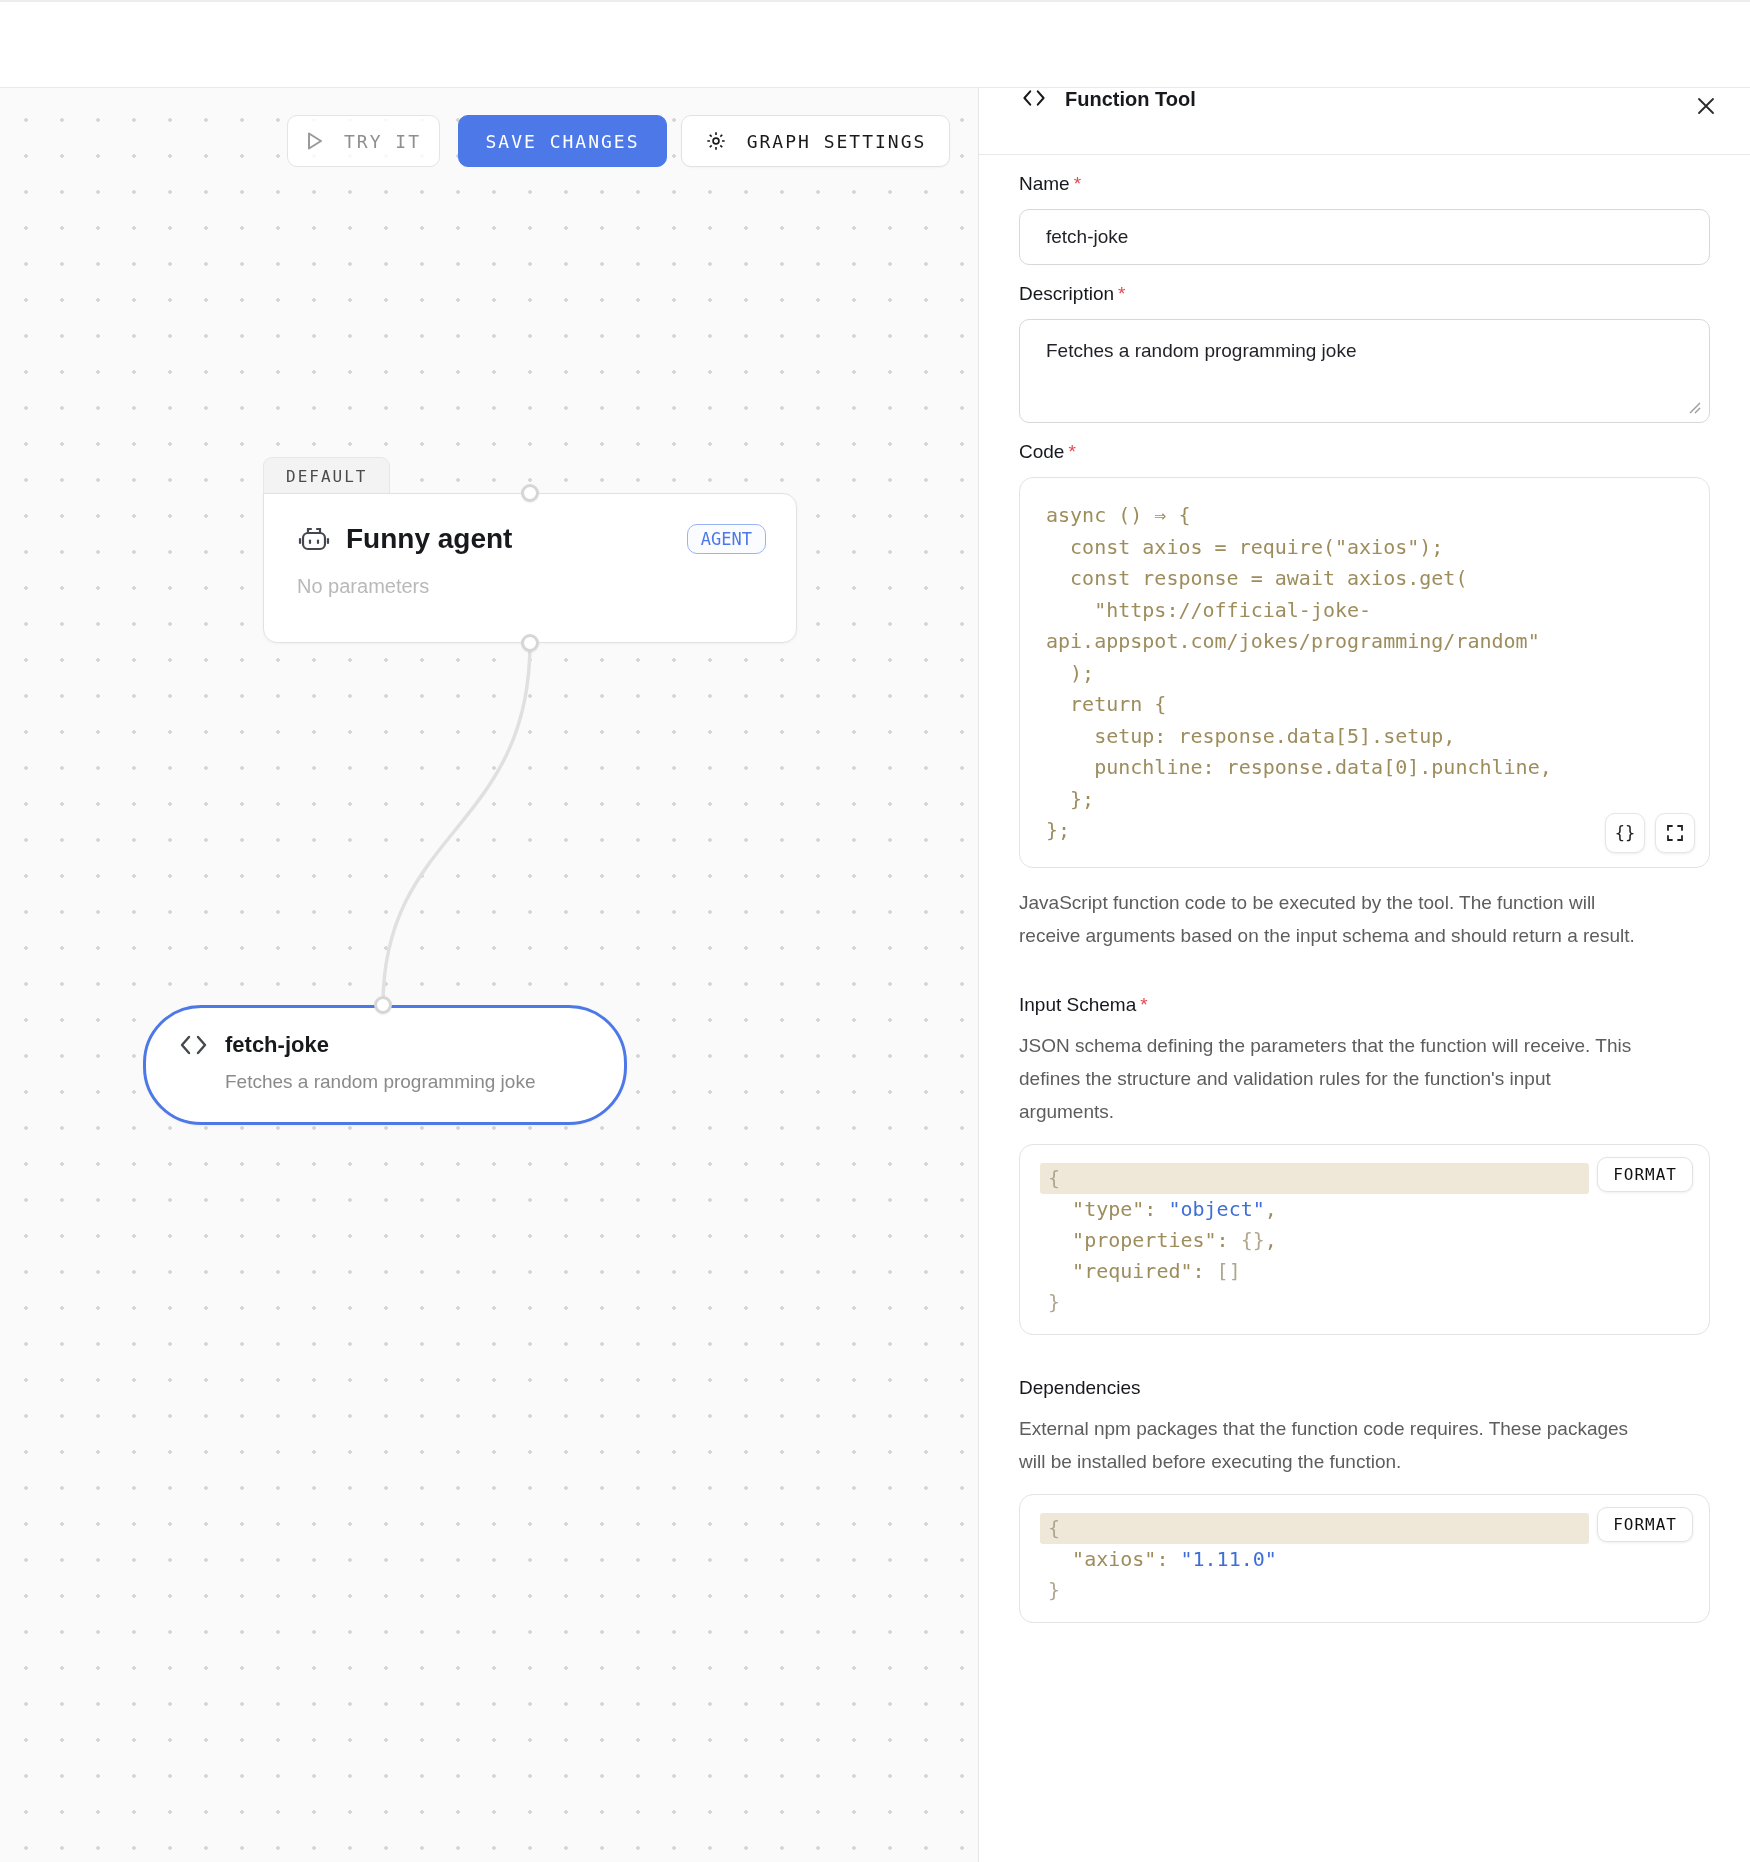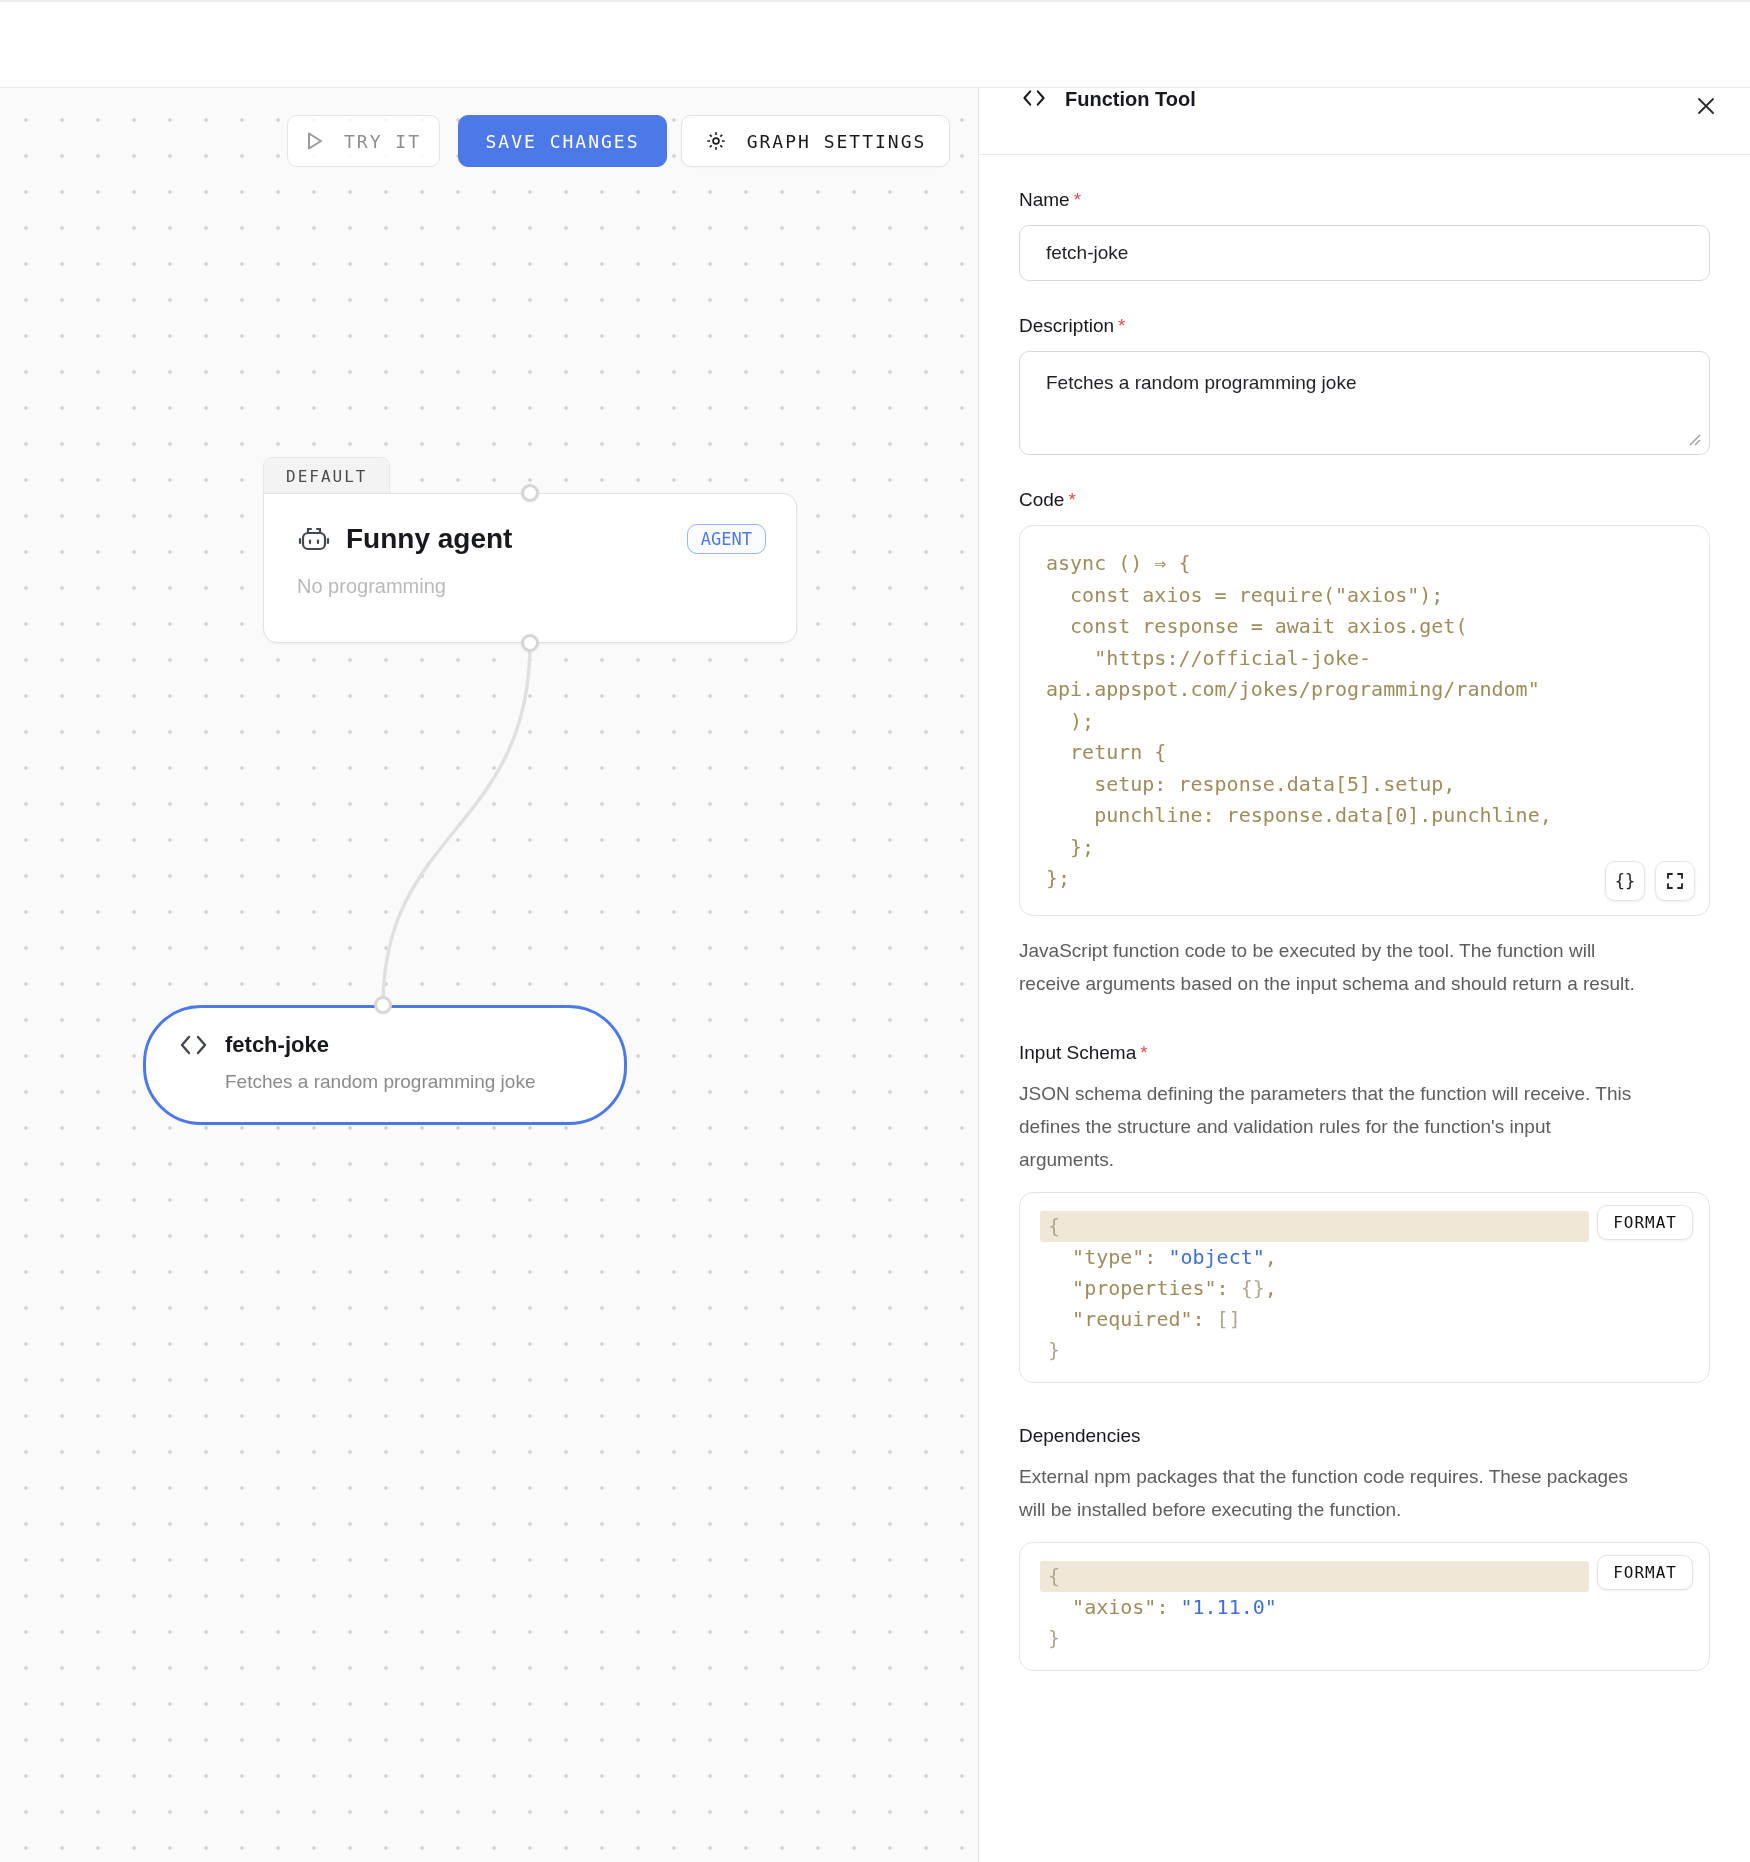--- a/index.html
+++ b/index.html
@@ -49,21 +49,21 @@
 
   
   .panel { position:absolute; left:978px; top:88px; width:772px; height:1774px; background:#ffffff;
             border-left:1px solid #e6e6e6; }
   .panel-header { height:67px; border-bottom:1px solid #e9e9e9; display:flex; align-items:flex-start; padding:0 26px 0 42px; }
   .panel-title { font-size:20px; font-weight:600; color:#17191d; margin-left:18px; }
   .panel-close { margin-left:auto; width:36px; height:36px; display:flex; align-items:center; justify-content:center;
             cursor:pointer; color:#2a2a2a; }
   .panel-body { padding:0 40px; }
 
-  .field-label { margin-top:34px; font-size:19px; font-weight:500; color:#16181d; }
+  .field-label { margin-top:18px; font-size:19px; font-weight:500; color:#16181d; }
   .req { color:#e5484d; margin-left:4px; }
   .text-input { margin-top:14px; width:100%; height:56px; border:1px solid #d8d8d8; border-radius:10px;
             padding:0 26px; font-size:19px; color:#1f2126; font-family:"Liberation Sans", sans-serif; background:#fff; outline:none; }
   .textarea { position:relative; margin-top:14px; width:100%; height:104px; border:1px solid #d8d8d8; border-radius:10px;
             padding:20px 26px; font-size:19px; color:#1f2126; background:#fff; }
   .resize-grip { position:absolute; right:8px; bottom:8px; }
 
   .codebox { position:relative; margin-top:14px; width:100%; border:1px solid #e3e3e3; border-radius:14px;
             background:#ffffff; padding:22px 26px 20px 26px; }
   .codebox .code-line { font-family:"DejaVu Sans Mono", monospace; font-size:20px; line-height:31.5px;
@@ -138,21 +138,21 @@
           <path d="M23 11 V7 h-3"></path>
           <path d="M3 17 v4"></path>
           <path d="M31 17 v4"></path>
           <path d="M13 18.5 v2.5"></path>
           <path d="M21 18.5 v2.5"></path>
         </svg>
       </span>
       <span class="agent-title">Funny agent</span>
       <span class="agent-badge">AGENT</span>
     </div>
-    <div class="agent-desc">No programming</div>
+    <div class="agent-desc">No parameters</div>
   </div>
 
   <div class="tool-node">
     <div class="tool-row">
       <span>
         <svg width="31" height="24" viewBox="0 0 31 24" fill="none" stroke="#44474d" stroke-width="2.4" stroke-linecap="round" stroke-linejoin="round">
           <path d="M11 4 L4 12 L11 20"></path>
           <path d="M20 4 L27 12 L20 20"></path>
         </svg>
       </span>

